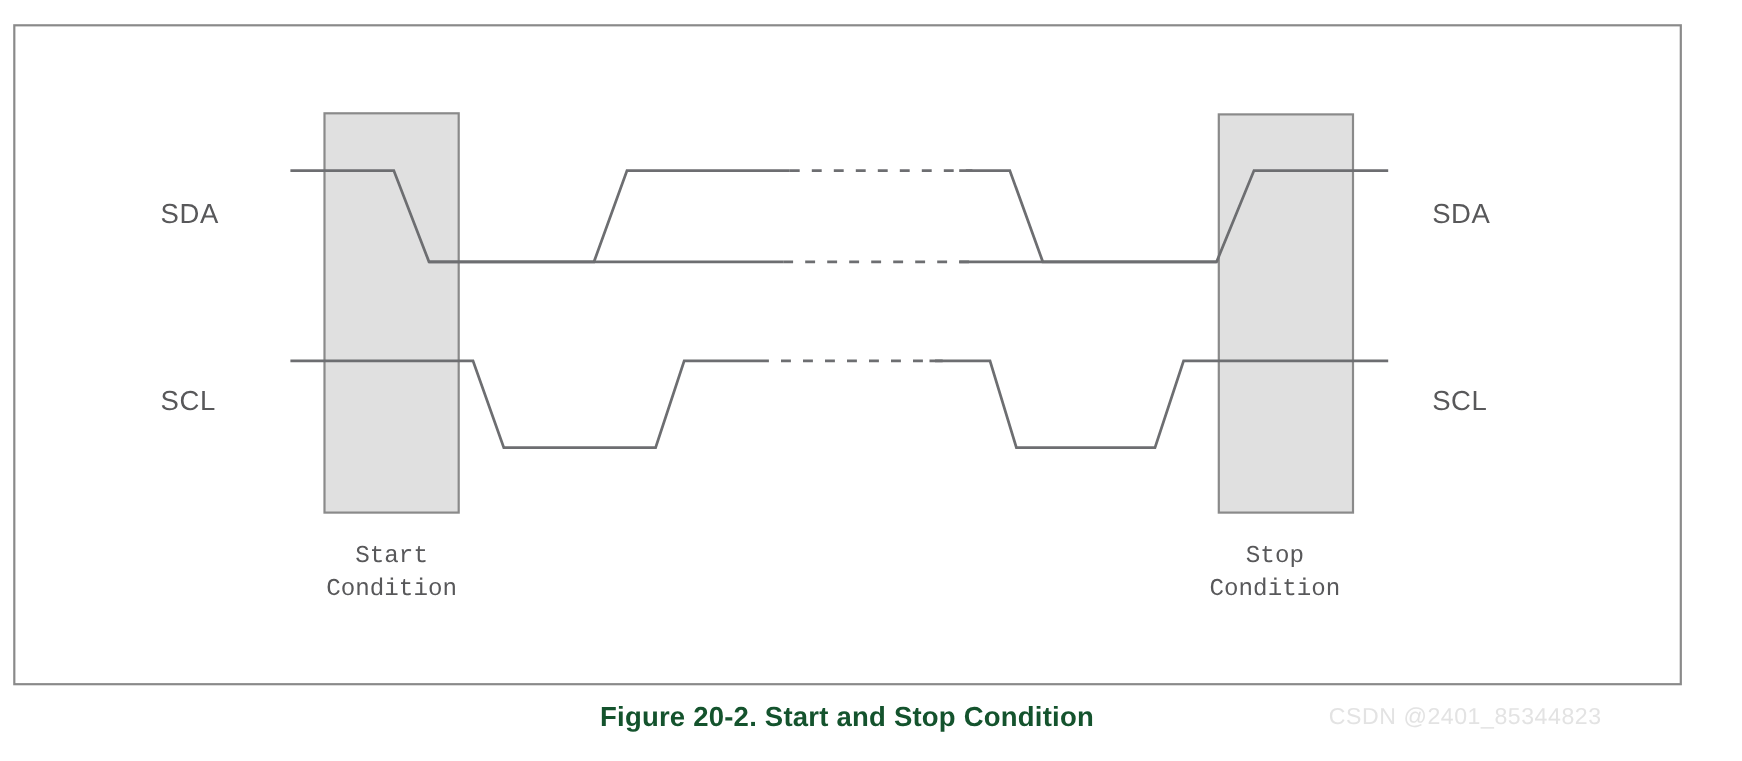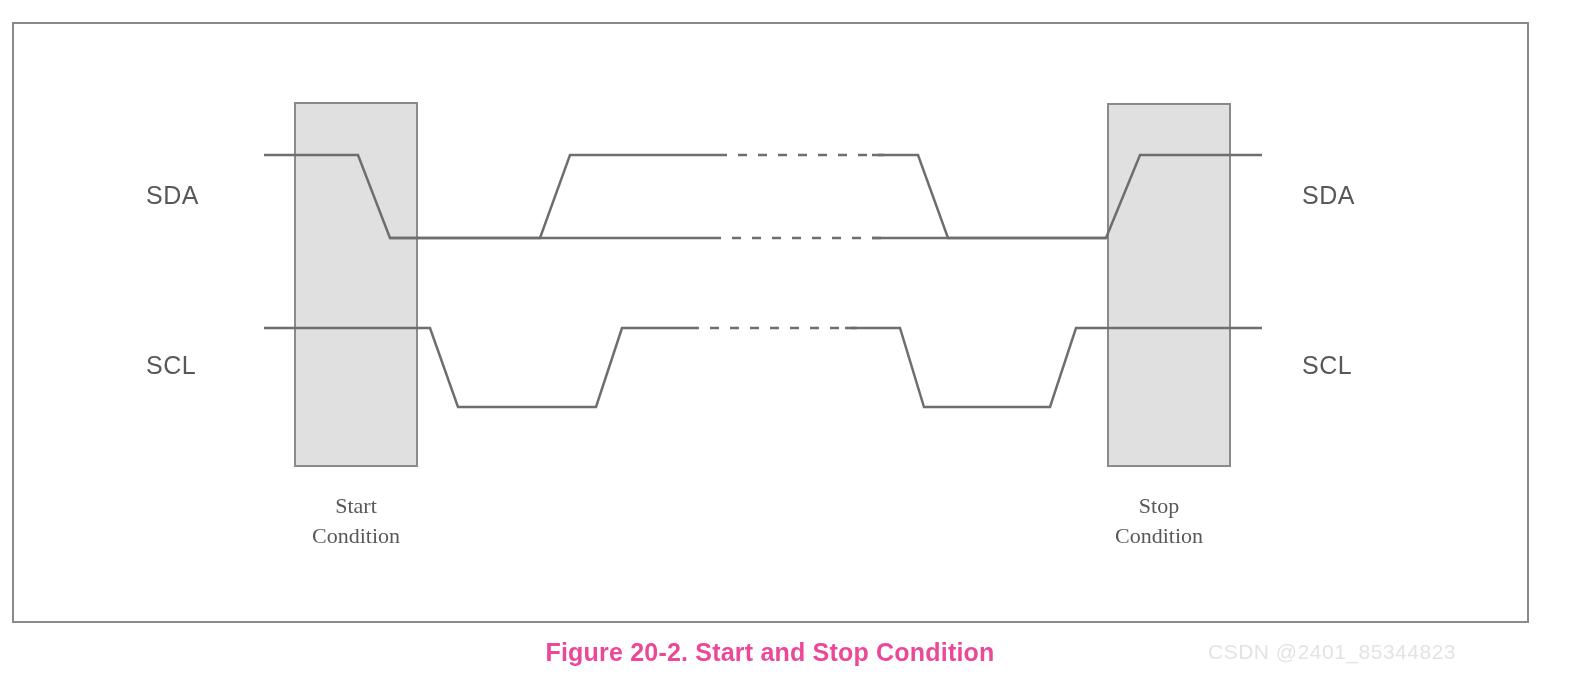--- a/index.html
+++ b/index.html
@@ -38,38 +38,38 @@
   .sig-label {
     position: absolute;
     font-family: "Liberation Sans", sans-serif;
     font-size: 25px;
     color: #58585a;
     letter-spacing: 0.5px;
     white-space: nowrap;
   }
   .cond-label {
     position: absolute;
-    font-family: Liberation Serif, serif;
+    font-family: Liberation Mono, monospace;
     font-size: 22px;
     color: #58585a;
     text-align: center;
     line-height: 30px;
     white-space: nowrap;
     transform: translateX(-50%);
   }
   .figure-caption {
     position: absolute;
     left: 0;
     top: 638px;
     width: 1540px;
     text-align: center;
     font-family: "Liberation Sans", sans-serif;
     font-size: 25px;
     font-weight: bold;
-    color: #ec4899;
+    color: #14532d;
     letter-spacing: 0.2px;
   }
   .watermark {
     position: absolute;
     left: 1208px;
     top: 640px;
     font-family: "Liberation Sans", sans-serif;
     font-size: 21px;
     color: #e3e3e3;
     white-space: nowrap;

